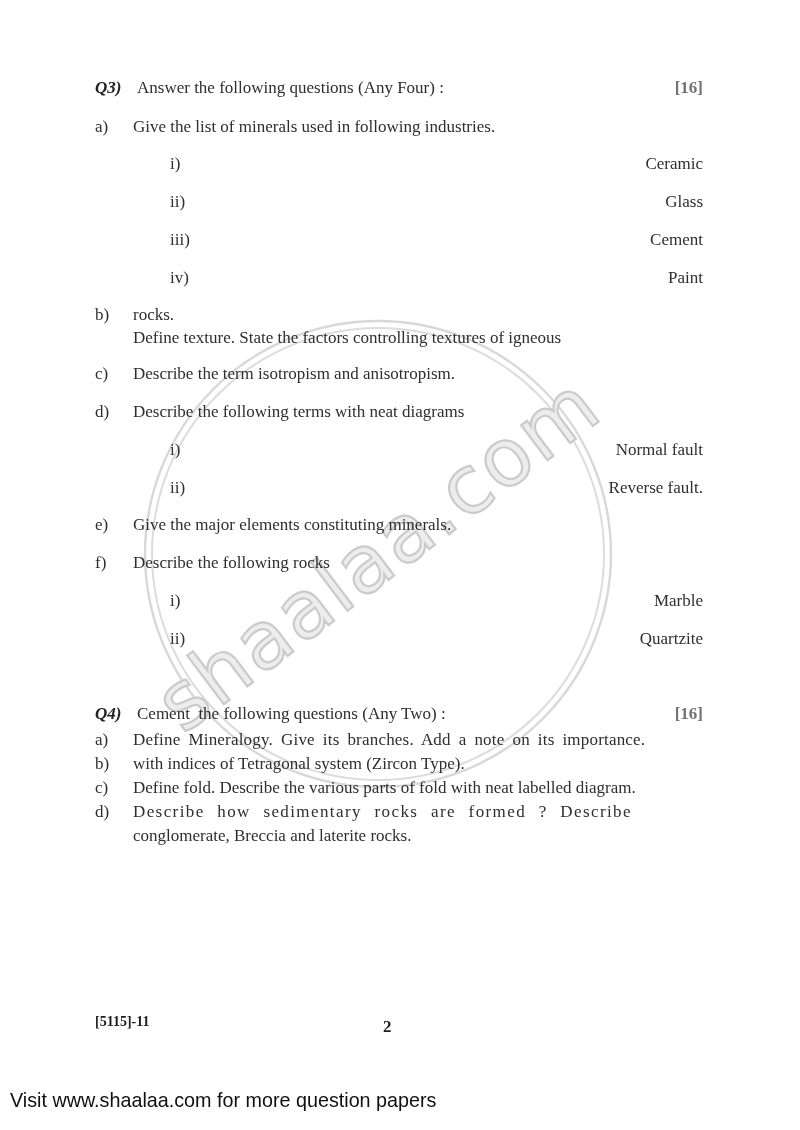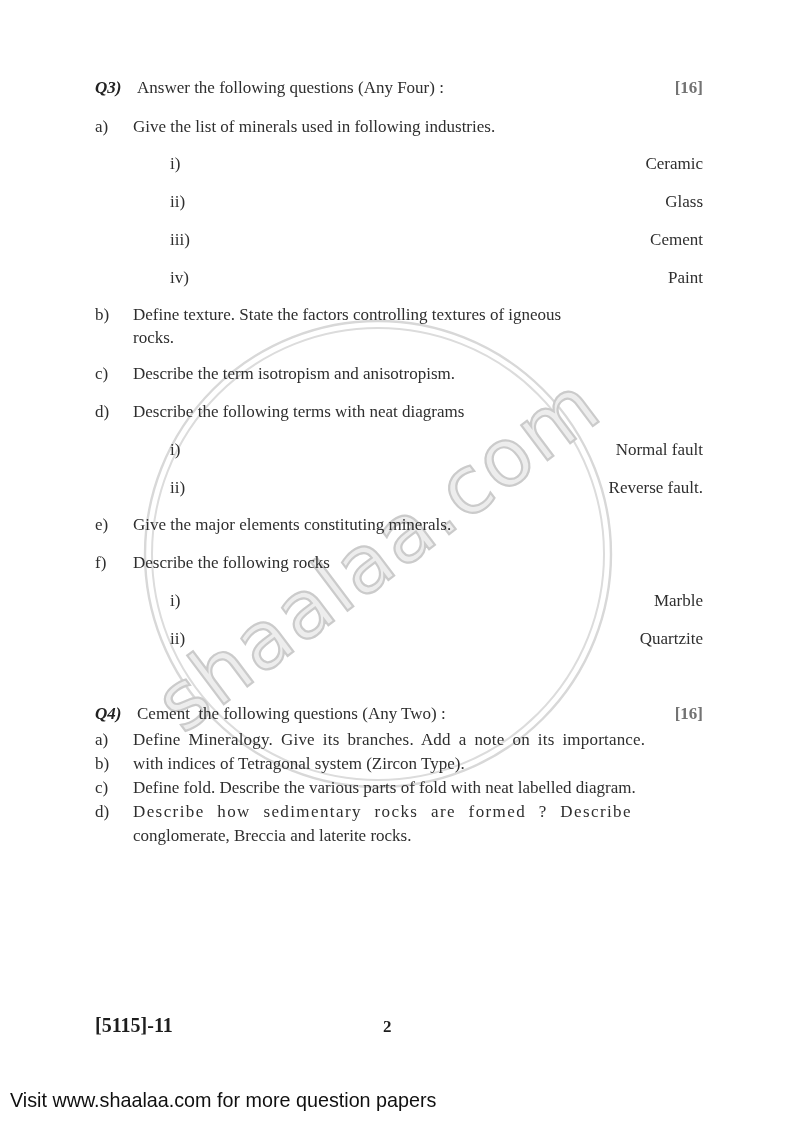--- a/index.html
+++ b/index.html
@@ -59,21 +59,21 @@
   .mb13 { margin-bottom: 13px; }
   
   .q4 { margin-top: 52px; line-height: 24px; }
   .q4 .qheader { margin-bottom: 2px; }
   .spread      { word-spacing: 3.5px; letter-spacing: 0.2px; }
   .spread-xs   { word-spacing: 1.5px; }
   .spread-wide { word-spacing: 7px; letter-spacing: 1.4px; }
   
   .paper-code {
     position: absolute; left: 95px; top: 1014px;
-    font-size: 20px; font-weight: bold; color: #1d1d1d; z-index: 2;
+    font-size: 14px; font-weight: bold; color: #1d1d1d; z-index: 2;
   }
   .page-num {
     position: absolute; left: 383px; top: 1017px;
     font-size: 17px; font-weight: bold; color: #1d1d1d; z-index: 2;
   }
   .footer-note {
     position: absolute; left: 10px; top: 1088px;
     font-family: "Liberation Sans", "DejaVu Sans", sans-serif;
     font-size: 21px; color: #101010;
     transform: scaleX(0.94); transform-origin: left center;
@@ -120,22 +120,22 @@
         <span class="stext">Cement</span>
       </div>
       <div class="sub mb14">
         <span class="slabel">iv)</span>
         <span class="stext">Paint</span>
       </div>
 
       <div class="item mb13">
         <span class="ilabel">b)</span>
         <div class="itext">
+          <div>rocks.</div>
           <div>Define texture. State the factors controlling textures of igneous</div>
-          <div>rocks.</div>
         </div>
       </div>
 
       <div class="item mb15">
         <span class="ilabel">c)</span>
         <div class="itext">
           <div>Describe the term isotropism and anisotropism.</div>
         </div>
       </div>
 

